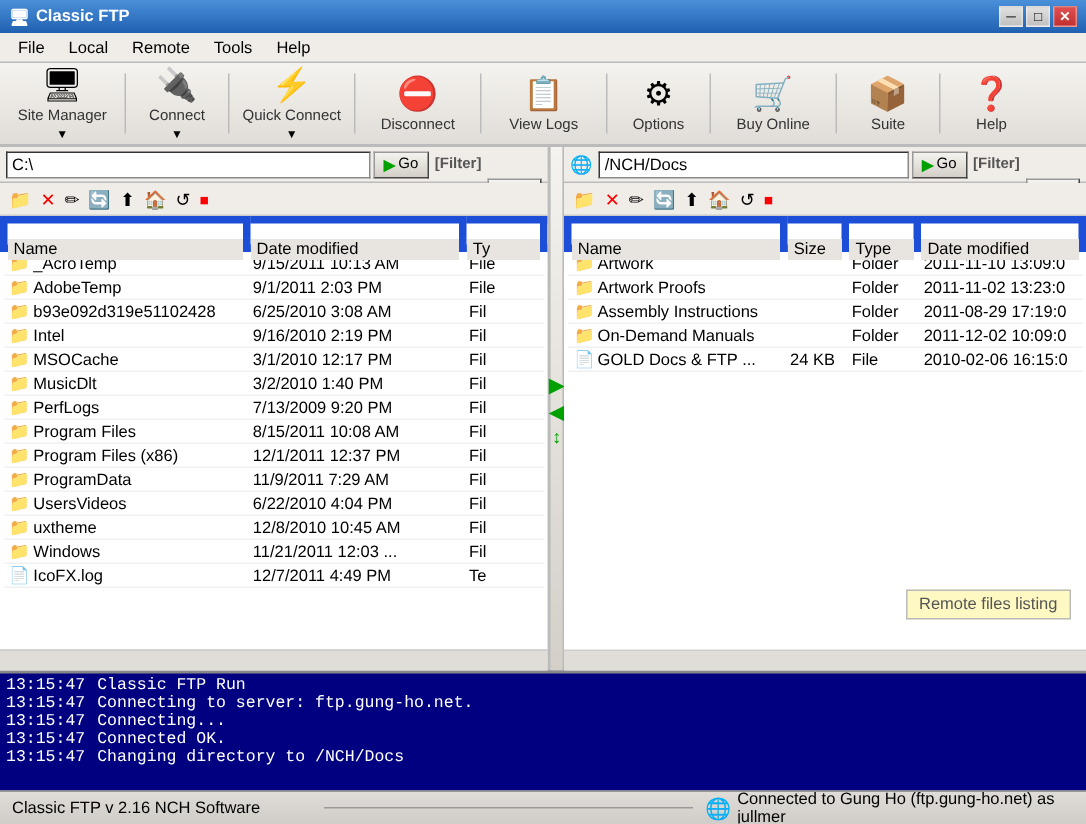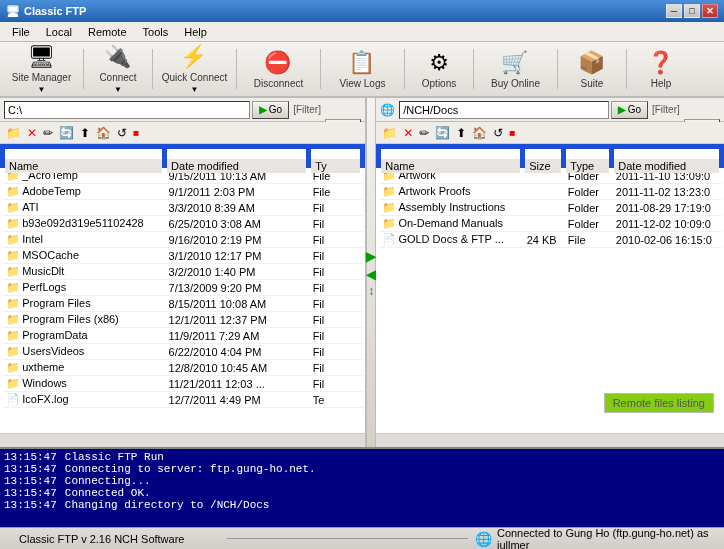--- a/index.html
+++ b/index.html
@@ -31,21 +31,21 @@
 
     
     .pane { flex: 1; display: flex; flex-direction: column; border-right: 1px solid #bbb; }
     .pane:last-child { border-right: none; }
 
     
     .addr-bar { display: flex; align-items: center; padding: 2px 4px; background: #f0ede8; border-bottom: 1px solid #bbb; gap: 2px; height: 24px; }
     .addr-input { flex: 1; height: 18px; border: 1px inset #888; font-size: 11px; padding: 1px 3px; background: white; }
     .addr-go { height: 18px; padding: 0 6px; background: linear-gradient(to bottom, #f5f3ef, #d4d0c8); border: 1px outset #999; font-size: 10px; cursor: pointer; display: flex; align-items: center; gap: 2px; }
     .addr-go-icon { color: #00a000; font-weight: bold; }
-    .addr-filter { font-size: 10px; color: #555; padding: 0 2px; }
+    .addr-filter { font-size: 10px; color: #555; padding: 0 2px; font-weight: bold; }
     .addr-filter-btn { height: 18px; padding: 0 6px; background: linear-gradient(to bottom, #f5f3ef, #d4d0c8); border: 1px outset #999; font-size: 10px; cursor: pointer; margin-top: 36px; }
 
     
     .pane-toolbar { display: flex; align-items: center; padding: 1px 4px; background: #f0ede8; border-bottom: 1px solid #ccc; height: 22px; gap: 2px; }
     .ptb-btn { font-size: 12px; cursor: pointer; padding: 1px 2px; }
 
     
     .file-list { flex: 1; background: white; overflow: auto; }
     .file-list table { width: 100%; border-collapse: collapse; }
     .file-list th { background: #e8e5e0; border: 5px solid #1d4ed8; padding: 1px 4px; text-align: left; font-size: 11px; font-weight: normal; position: sticky; top: 12px; cursor: pointer; white-space: nowrap; }
@@ -58,21 +58,21 @@
     .splitter-arrow { font-size: 14px; color: #00a000; cursor: pointer; line-height: 1; }
 
     
     #logarea { height: 80px; background: #000080; color: #ffffff; font-family: 'Courier New', monospace; font-size: 11px; padding: 2px 4px; overflow: auto; border-top: 2px solid #888; }
     .log-line { display: flex; gap: 8px; }
     .log-time { color: #ffffff; white-space: nowrap; }
     .log-msg { color: #ffffff; }
 
     
     #statusbar { height: 22px; background: linear-gradient(to bottom, #e0ddd8, #d0cdc8); border-top: 1px solid #999; display: flex; align-items: center; padding: 0 8px; gap: 8px; font-size: 11px; }
-    #statusbar-left { flex: 0 0 200px; margin-left: 11px; }
+    #statusbar-left { flex: 0 0 200px; }
     #statusbar-right { flex: 1; display: flex; align-items: center; gap: 4px; }
     .status-icon { color: #0060a0; font-size: 14px; }
 
     
     .pane-footer { height: 14px; background: #e0ddd8; border-top: 1px solid #ccc; display: flex; align-items: center; }
     .hscroll { flex: 1; height: 12px; background: #e0ddd8; }
   </style>
 </head>
 <body>
 
@@ -183,25 +183,20 @@
         <tbody id="local-file-tbody">
             <tr>
               <td><span style="margin-right:2px;">📁</span>_AcroTemp</td>
               <td>9/15/2011 10:13 AM</td>
               <td>File</td>
             </tr>
             <tr>
               <td><span style="margin-right:2px;">📁</span>AdobeTemp</td>
               <td>9/1/2011 2:03 PM</td>
               <td>File</td>
-            </tr>
-            <tr>
-              <td><span style="margin-right:2px;">📁</span>ATI</td>
-              <td>3/3/2010 8:39 AM</td>
-              <td>Fil</td>
             </tr>
             <tr>
               <td><span style="margin-right:2px;">📁</span>b93e092d319e51102428</td>
               <td>6/25/2010 3:08 AM</td>
               <td>Fil</td>
             </tr>
             <tr>
               <td><span style="margin-right:2px;">📁</span>Intel</td>
               <td>9/16/2010 2:19 PM</td>
               <td>Fil</td>
@@ -330,21 +325,21 @@
               <td>2011-12-02 10:09:0</td>
             </tr>
             <tr>
               <td><span style="margin-right:2px;">📄</span>GOLD Docs &amp; FTP ...</td>
               <td>24 KB</td>
               <td>File</td>
               <td>2010-02-06 16:15:0</td>
             </tr>
           </tbody>
       </table>
-      <div style="position:absolute; bottom:20px; right:10px; border:1px solid #bbb; padding:3px 8px; background:#84cc16; font-size:11px; color:#555;">Remote files listing</div>
+      <div style="position:absolute; bottom:20px; right:10px; border:1px solid #bbb; padding:3px 8px; background:#fef9c3; font-size:11px; color:#555;">Remote files listing</div>
     </div>
     <div class="pane-footer">
       <div class="hscroll"></div>
     </div>
   </div>
 </div>
 
 <div id="logarea">
   <div id="log-lines-container">
       <div class="log-line">

